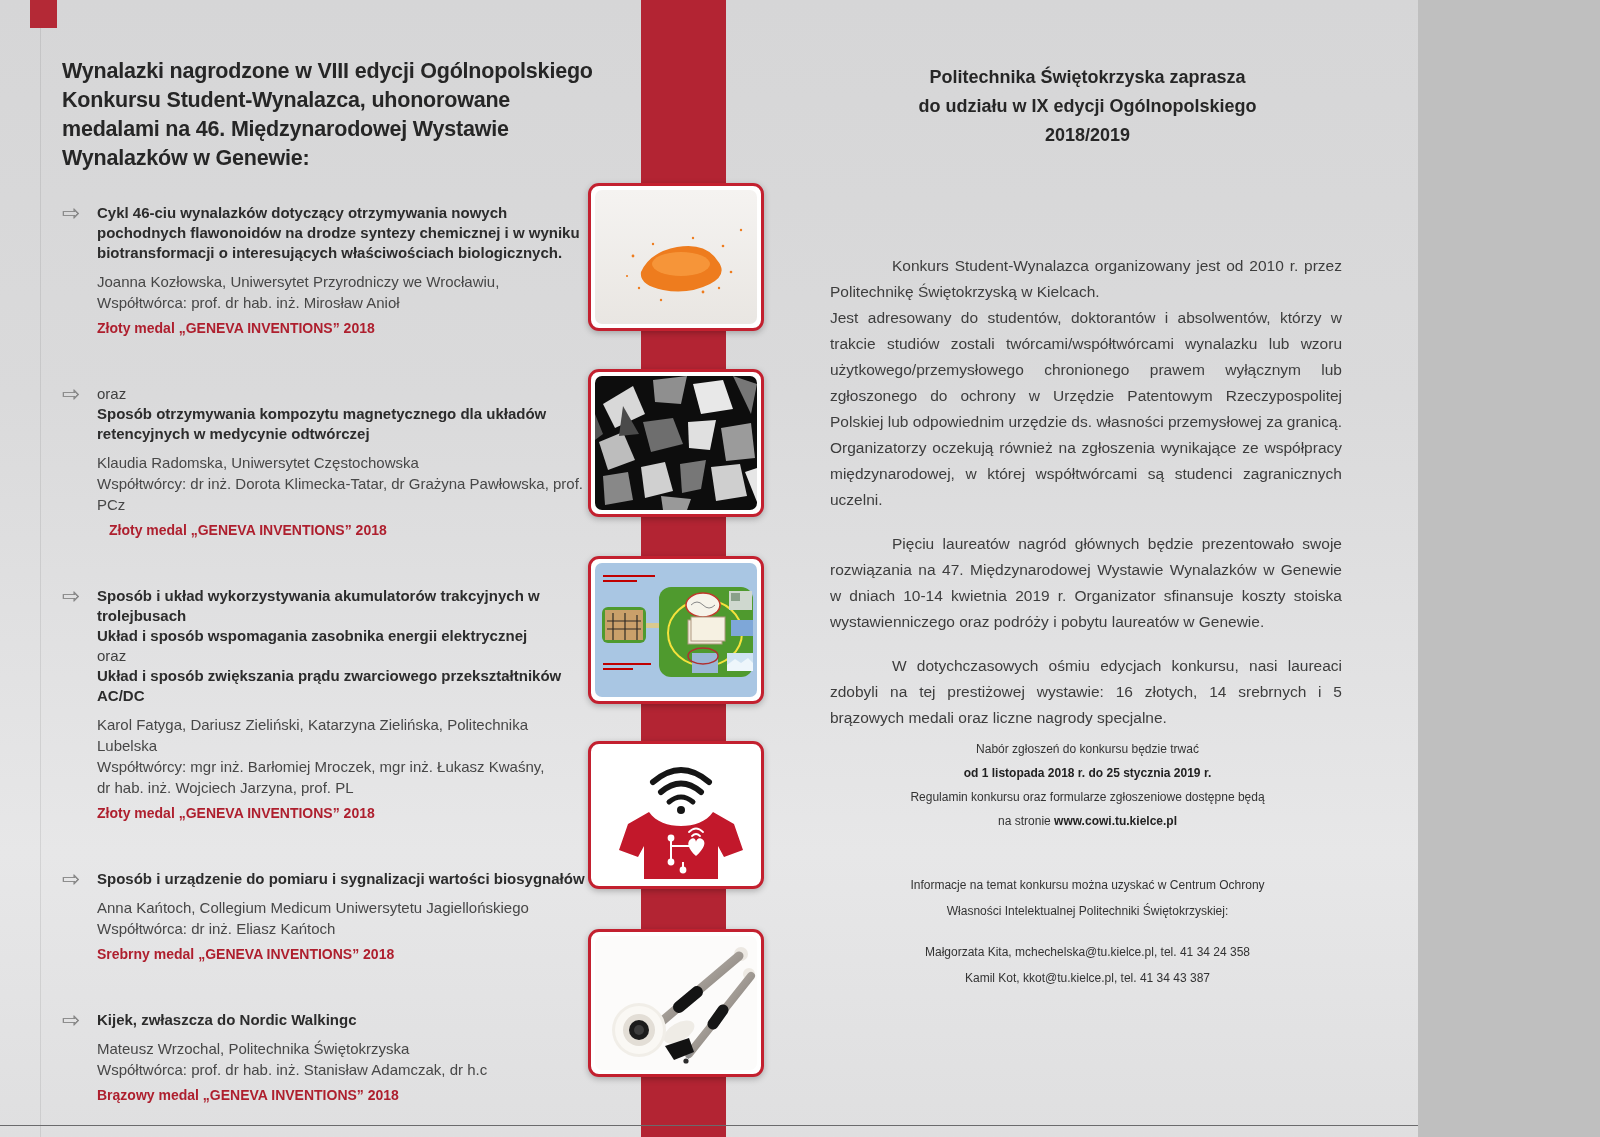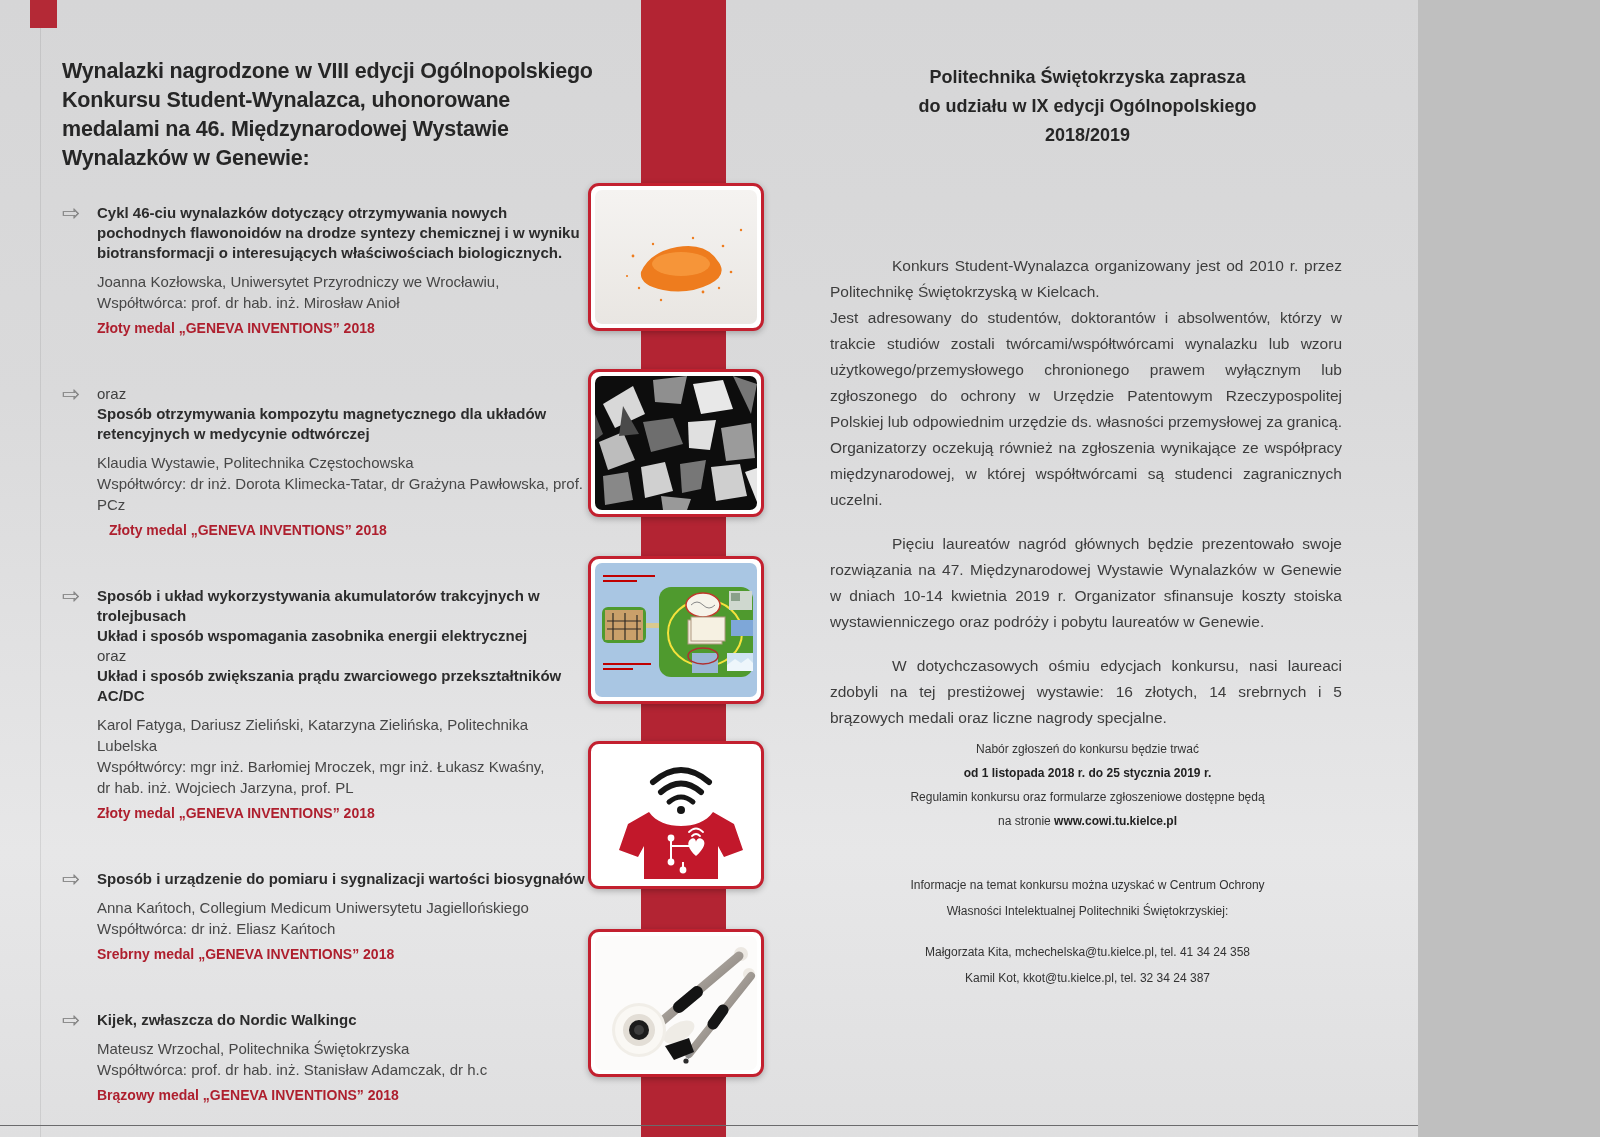--- a/index.html
+++ b/index.html
@@ -79,21 +79,21 @@
           <div class="medal">Złoty medal „GENEVA INVENTIONS” 2018</div>
         </div>
       </div>
 
       <div class="item">
         <div class="arrow">⇨</div>
         <div class="item-body">
           <div class="oraz">oraz</div>
           <div class="t">Sposób otrzymywania kompozytu magnetycznego dla układów retencyjnych w medycynie odtwórczej</div>
           <div class="authors">
-            <div>Klaudia Wystawie, Politechnika Częstochowska</div>
+            <div>Klaudia Radomska, Uniwersytet Częstochowska</div>
             <div>Współtwórcy: dr inż. Dorota Klimecka-Tatar, dr Grażyna Pawłowska, prof. PCz</div>
           </div>
           <div class="medal ind">Złoty medal „GENEVA INVENTIONS” 2018</div>
         </div>
       </div>
 
       <div class="item">
         <div class="arrow">⇨</div>
         <div class="item-body">
           <div class="t">Sposób i układ wykorzystywania akumulatorów trakcyjnych w trolejbusach</div>
@@ -294,16 +294,16 @@
       <div><span>na stronie</span> <b class="url">www.cowi.tu.kielce.pl</b></div>
     </div>
 
     <div class="centerblk info">
       <div>Informacje na temat konkursu można uzyskać w Centrum Ochrony</div>
       <div>Własności Intelektualnej Politechniki Świętokrzyskiej:</div>
     </div>
 
     <div class="centerblk contacts">
       <div>Małgorzata Kita, mchechelska@tu.kielce.pl, tel. 41 34 24 358</div>
-      <div>Kamil Kot, kkot@tu.kielce.pl, tel. 32 34 24 387</div>
+      <div>Kamil Kot, kkot@tu.kielce.pl, tel. 41 34 43 387</div>
     </div>
   </section>
 </div>
 
 </body></html>

